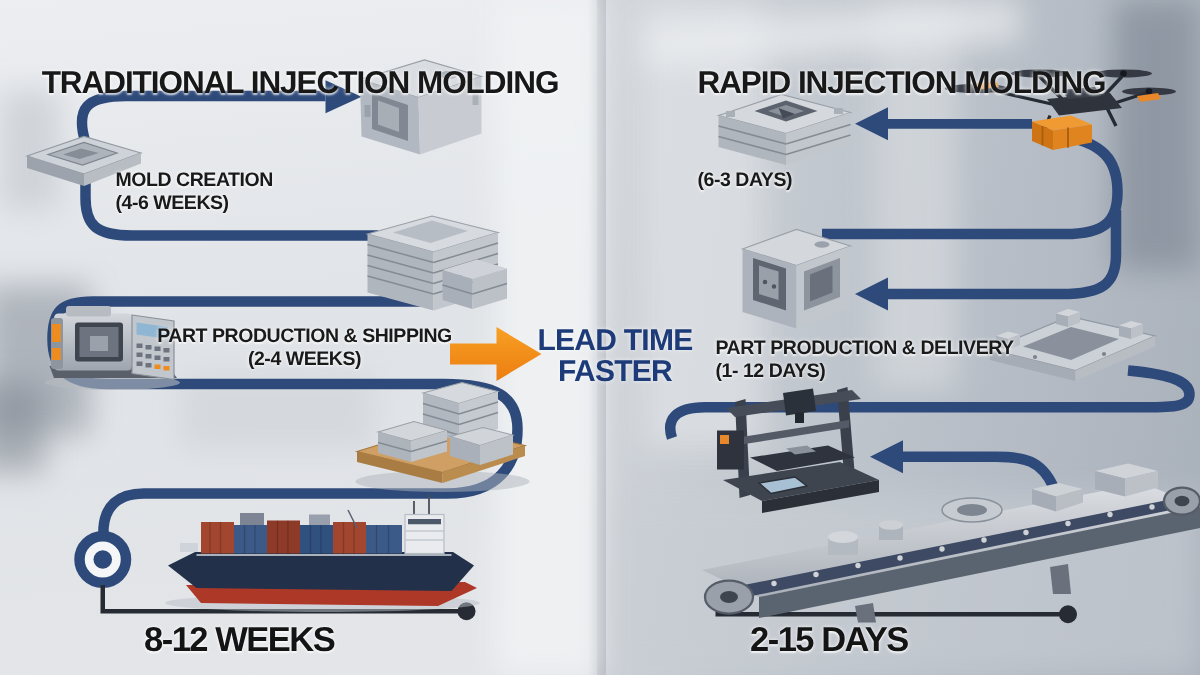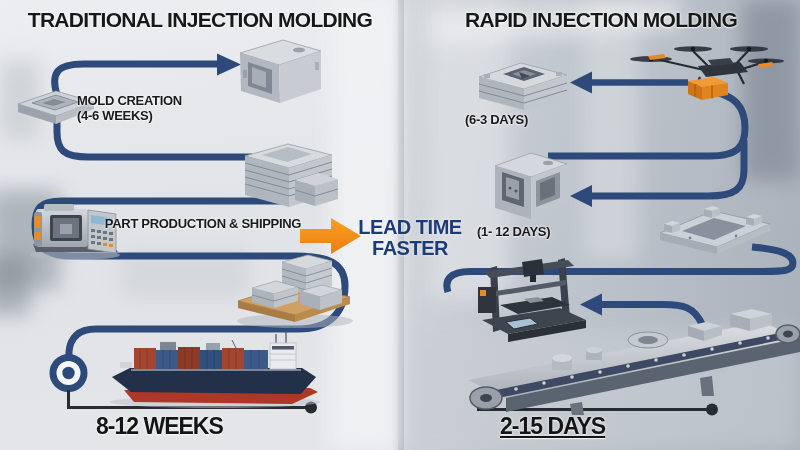--- a/index.html
+++ b/index.html
@@ -9,21 +9,21 @@
     background:linear-gradient(175deg,#eceef1 0%,#e0e3e7 45%,#e4e6e9 100%);
   }
   .blur{position:absolute;filter:blur(10px);}
   .bg-right{position:absolute;left:398px;top:0;width:402px;height:450px;
     background:linear-gradient(100deg,#d4d8dc 0%,#c2c8cf 35%,#b4bbc4 70%,#a8b0ba 100%);}
   .seam{position:absolute;left:392px;top:0;width:12px;height:450px;
     background:linear-gradient(90deg,rgba(255,255,255,0),rgba(110,118,130,.22));}
   .art{position:absolute;left:0;top:0;}
   .txt{position:absolute;color:#1a1a1a;font-weight:bold;
     text-shadow:0 0 3px rgba(255,255,255,.85),0 1px 1px rgba(255,255,255,.6);}
-  .title{font-size:21px;letter-spacing:-0.7px;text-align:center;color:#181818;}
+  .title{font-size:21px;letter-spacing:-0.7px;text-align:center;color:#181818;margin-top:36px;}
   .lbl{font-size:13px;line-height:15px;letter-spacing:-0.3px;}
   .lbl.center{text-align:center;}
   .total{font-size:23px;letter-spacing:-1px;text-align:left;color:#141414;}
   .highlight{font-size:20px;line-height:21px;letter-spacing:-0.5px;text-align:center;
     color:#1d3b78;text-shadow:0 0 3px rgba(255,255,255,.7);}
 </style>
 </head>
 <body>
 
 <div class="stage">
@@ -352,38 +352,40 @@
       <polygon points="508,334 586,320 586,328 508,342" fill="#2a2f38"></polygon>
       <polygon points="506,322 530,318 538,324 514,329" fill="#a8c0d4" stroke="#2a2f38" stroke-width="1"></polygon>
       <rect x="478" y="287" width="18" height="26" fill="#2e333d"></rect>
       <rect x="480" y="290" width="6" height="6" fill="#e8882a"></rect>
     </g>
   </svg>
 
   <div class="txt title" style="left:0;top:8px;width:400px;">TRADITIONAL INJECTION MOLDING</div>
   <div class="txt title" style="left:402px;top:8px;width:398px;">RAPID INJECTION MOLDING</div>
 
-  <div class="txt lbl" style="left:77px;top:93px;">
+  <div class="txt lbl" style="left:77px;top:112px;">
     <div>MOLD CREATION</div>
     <div>(4-6 WEEKS)</div>
   </div>
 
   <div class="txt lbl center" style="left:103px;top:216px;width:200px;">
     <div>PART PRODUCTION &amp; SHIPPING</div>
+    <div>(2-4 WEEKS)</div>
   </div>
 
   <div class="txt lbl" style="left:465px;top:112px;">
     <div>(6-3 DAYS)</div>
   </div>
 
   <div class="txt lbl" style="left:477px;top:224px;">
+    <div>PART PRODUCTION &amp; DELIVERY</div>
     <div>(1- 12 DAYS)</div>
   </div>
 
   <div class="txt highlight" style="left:352px;top:217px;width:116px;">
     <div>LEAD TIME</div>
     <div>FASTER</div>
   </div>
 
   <div class="txt total" style="left:96px;top:413px;width:205px;">8-12 WEEKS</div>
-  <div class="txt total" style="left:500px;top:413px;width:205px;text-decoration:underline;">2-15 DAYS</div>
+  <div class="txt total" style="left:500px;top:413px;width:205px;">2-15 DAYS</div>
 
 </div>
 
 </body></html>

